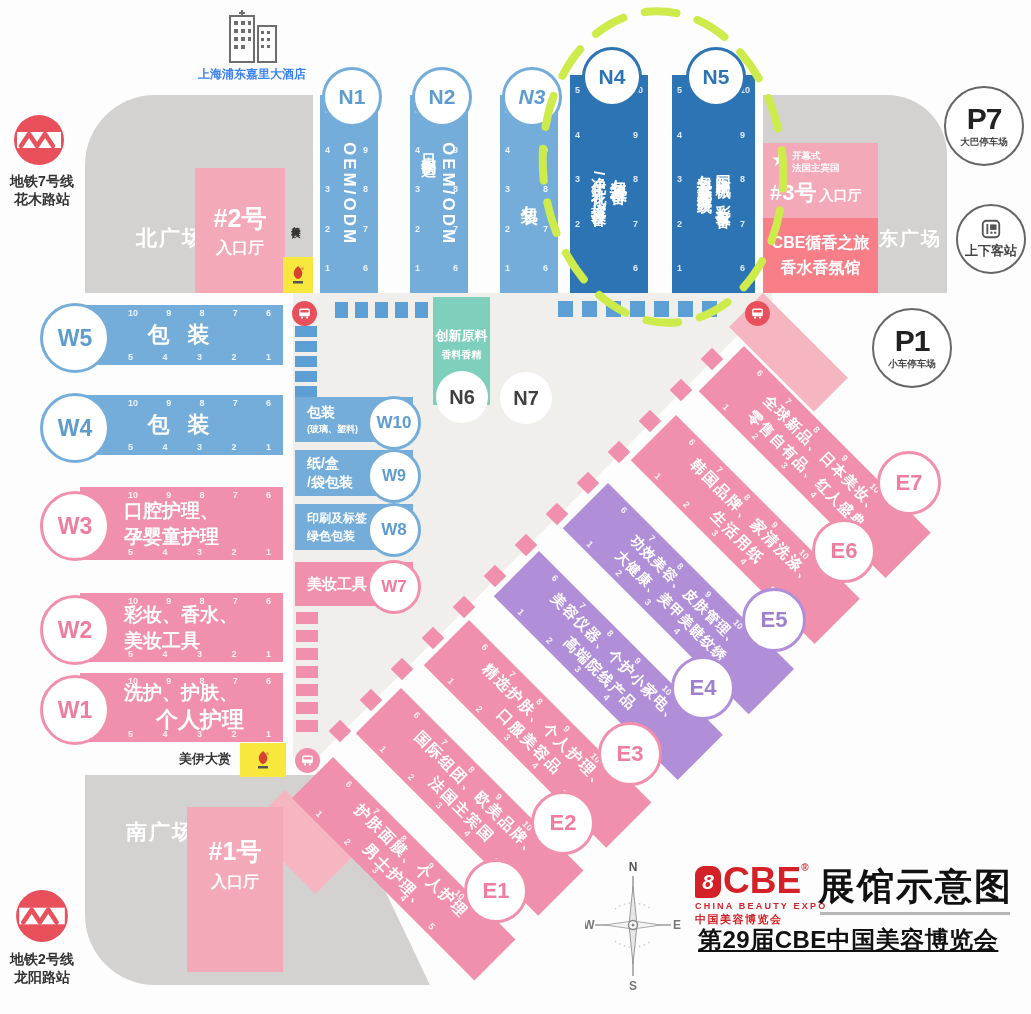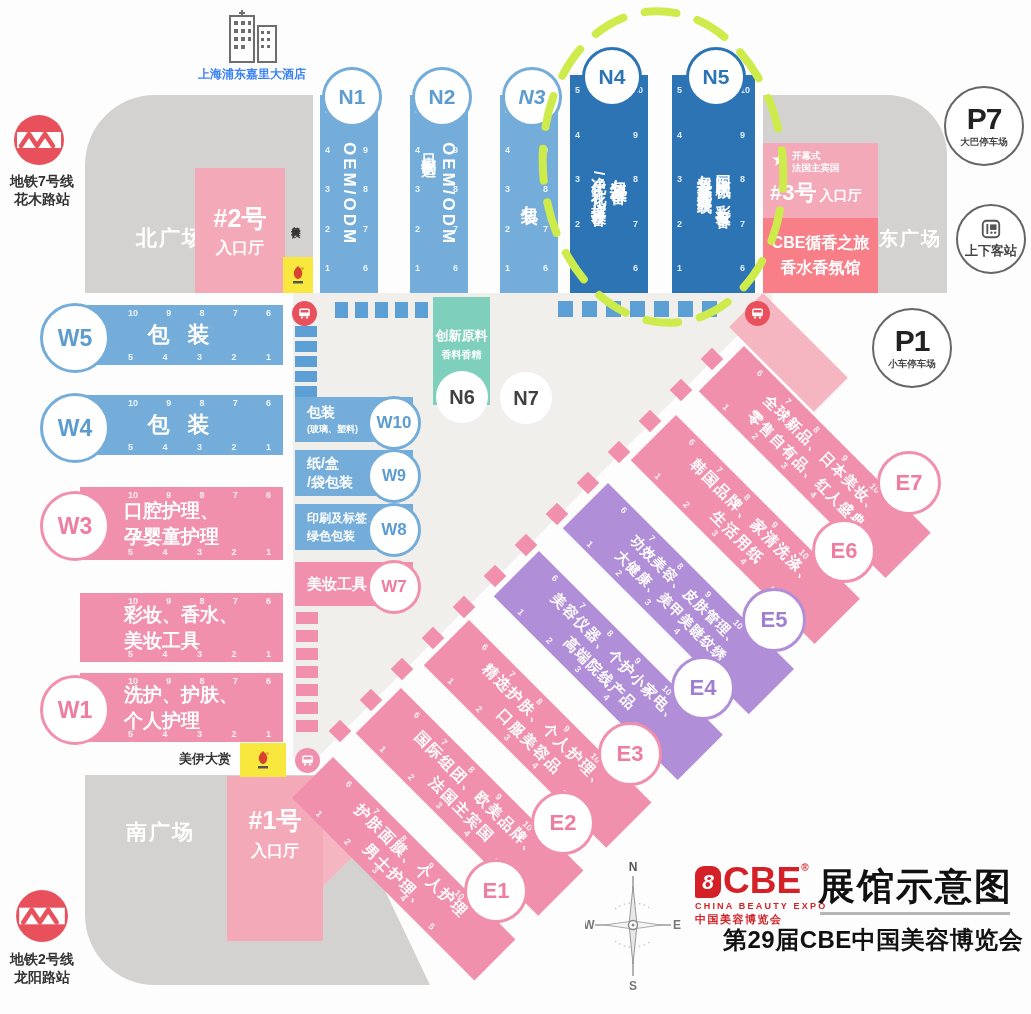--- a/index.html
+++ b/index.html
@@ -83,21 +83,21 @@
   <div class="bar" style="left:763px;top:218px;width:115px;height:75px;background:#f87f88;flex-direction:column;">
     <div style="font-size:16px;">CBE循香之旅</div>
     <div style="font-size:16px;margin-top:4px;">香水香氛馆</div>
   </div>
 
   <div class="plaza" style="left:85px;top:775px;width:345px;height:210px;border-radius:0 0 0 70px;
               clip-path:polygon(0 0,71% 0,100% 100%,0 100%);"></div>
   <div class="plaza-label" style="left:126px;top:818px;text-align:center;">南广场</div>
   <div class="stub" style="left:285px;top:790px;width:95px;height:52px;"></div>
   <div class="stub" style="left:763px;top:293px;width:120px;height:48px;"></div>
-  <div class="entr" style="left:187px;top:776px;width:96px;height:165px;padding-top:28px;box-sizing:border-box;margin-left:40px;">
+  <div class="entr" style="left:187px;top:807px;width:96px;height:165px;padding-top:28px;box-sizing:border-box;">
     <div style="font-size:25px;font-weight:800;">#1号</div>
     <div style="font-size:16px;font-weight:700;margin-top:4px;">入口厅</div>
   </div>
 
   <div class="bar blue" style="left:320px;top:95px;width:58px;height:198px;">
     <div class="vtxt">
         <span>OEM/ODM</span>
       </div>
     <div class="tcol l">
         <span>5</span>
@@ -284,25 +284,26 @@
         <span>6</span>
       </div>
       <div class="trow b">
         <span>5</span>
         <span>4</span>
         <span>3</span>
         <span>2</span>
         <span>1</span>
       </div>
   </div>
+  <div class="hcircle c-pink" style="left:40px;top:595px;width:64px;height:64px;font-size:23px;">W2</div>
 
   <div class="bar pink" style="left:80px;top:673px;width:203px;height:69px;justify-content:flex-start;padding-left:44px;box-sizing:border-box;">
     <div style="line-height:1.35;">
       <div style="font-size:19px;">洗护、护肤、</div>
-      <div style="font-size:19px;">个人护理</div>
+      <div style="font-size:22px;margin-left:32px;">个人护理</div>
     </div>
     <div class="trow t">
         <span>10</span>
         <span>9</span>
         <span>8</span>
         <span>7</span>
         <span>6</span>
       </div>
       <div class="trow b">
         <span>5</span>
@@ -622,21 +623,21 @@
         <span class="footer-red" style="font-size:37px;font-weight:900;line-height:1;">CBE</span>
         <span class="footer-red" style="font-size:10px;font-weight:700;">®</span>
       </div>
     </div>
     <div class="footer-red" style="font-size:9px;font-weight:700;letter-spacing:2.2px;margin-top:2px;">CHINA BEAUTY EXPO</div>
     <div class="footer-red" style="font-size:11px;font-weight:800;letter-spacing:1.5px;margin-top:1px;">中国美容博览会</div>
   </div>
 
   <div class="abs" style="left:818px;top:862px;font-size:37px;font-weight:900;color:#111;letter-spacing:2px;">展馆示意图</div>
   <div class="abs" style="left:820px;top:912px;width:190px;height:3px;background:#b9b7b5;"></div>
-  <div class="abs" style="left:723px;top:924px;font-size:24px;font-weight:900;color:#111;letter-spacing:0.5px;">第29届CBE中国美容博览会</div>
+  <div class="abs" style="left:698px;top:924px;font-size:24px;font-weight:900;color:#111;letter-spacing:0.5px;text-decoration:underline;">第29届CBE中国美容博览会</div>
 
 <div class="marker" style="left: 335px; top: 302px; width: 13px; height: 16px; background: rgb(91, 159, 212);"></div>
     <div class="marker" style="left: 355px; top: 302px; width: 13px; height: 16px; background: rgb(91, 159, 212);"></div>
     <div class="marker" style="left: 375px; top: 302px; width: 13px; height: 16px; background: rgb(91, 159, 212);"></div>
     <div class="marker" style="left: 395px; top: 302px; width: 13px; height: 16px; background: rgb(91, 159, 212);"></div>
     <div class="marker" style="left: 415px; top: 302px; width: 13px; height: 16px; background: rgb(91, 159, 212);"></div>
     <div class="marker" style="left: 558px; top: 301px; width: 15px; height: 16px; background: rgb(91, 159, 212);"></div>
     <div class="marker" style="left: 582px; top: 301px; width: 15px; height: 16px; background: rgb(91, 159, 212);"></div>
     <div class="marker" style="left: 606px; top: 301px; width: 15px; height: 16px; background: rgb(91, 159, 212);"></div>
     <div class="marker" style="left: 630px; top: 301px; width: 15px; height: 16px; background: rgb(91, 159, 212);"></div>

